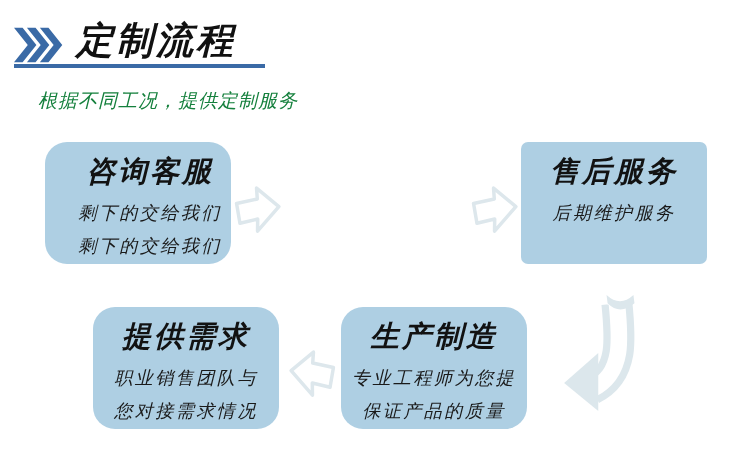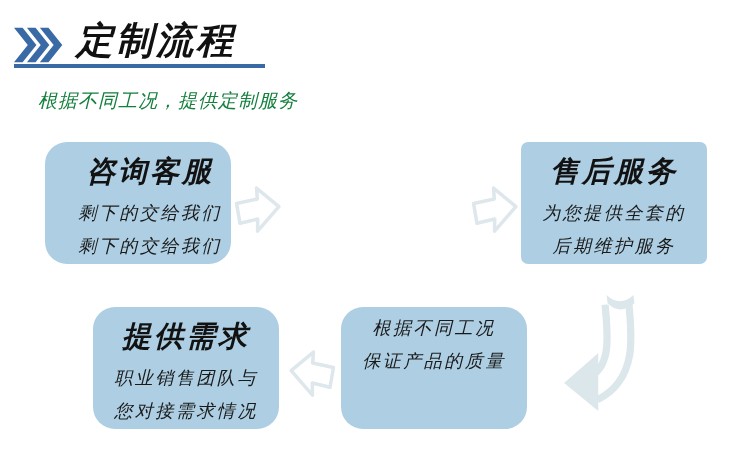--- a/index.html
+++ b/index.html
@@ -87,36 +87,36 @@
     <div class="step-body">
       <div class="step-line">剩下的交给我们</div>
       <div class="step-line">剩下的交给我们</div>
     </div>
   </div>
 
 
   <div class="step" id="step-3">
     <div class="step-title">售后服务</div>
     <div class="step-body">
-      <div class="step-line">为您提供全套的</div>
       <div class="step-line">后期维护服务</div>
     </div>
   </div>
 
   <div class="step" id="step-4">
     <div class="step-title">提供需求</div>
     <div class="step-body">
       <div class="step-line">职业销售团队与</div>
       <div class="step-line">您对接需求情况</div>
     </div>
   </div>
 
   <div class="step" id="step-5">
+    <div class="step-title">生产制造</div>
     <div class="step-body">
-      <div class="step-line">根据不同工况</div>
+      <div class="step-line">专业工程师为您提</div>
       <div class="step-line">保证产品的质量</div>
     </div>
   </div>
 
   <svg class="conn" id="arrow-1" viewBox="0 0 50 56" aria-hidden="true">
     <path class="block-arrow-outline" d="M4 21 L25 18 L25 7 L46 27 L23 50 L24 38 L6 41 Z"></path>
   </svg>
   <svg class="conn" id="arrow-2" viewBox="0 0 50 56" aria-hidden="true">
     <path class="block-arrow-outline" d="M4 21 L25 18 L25 7 L46 27 L23 50 L24 38 L6 41 Z"></path>
   </svg>

